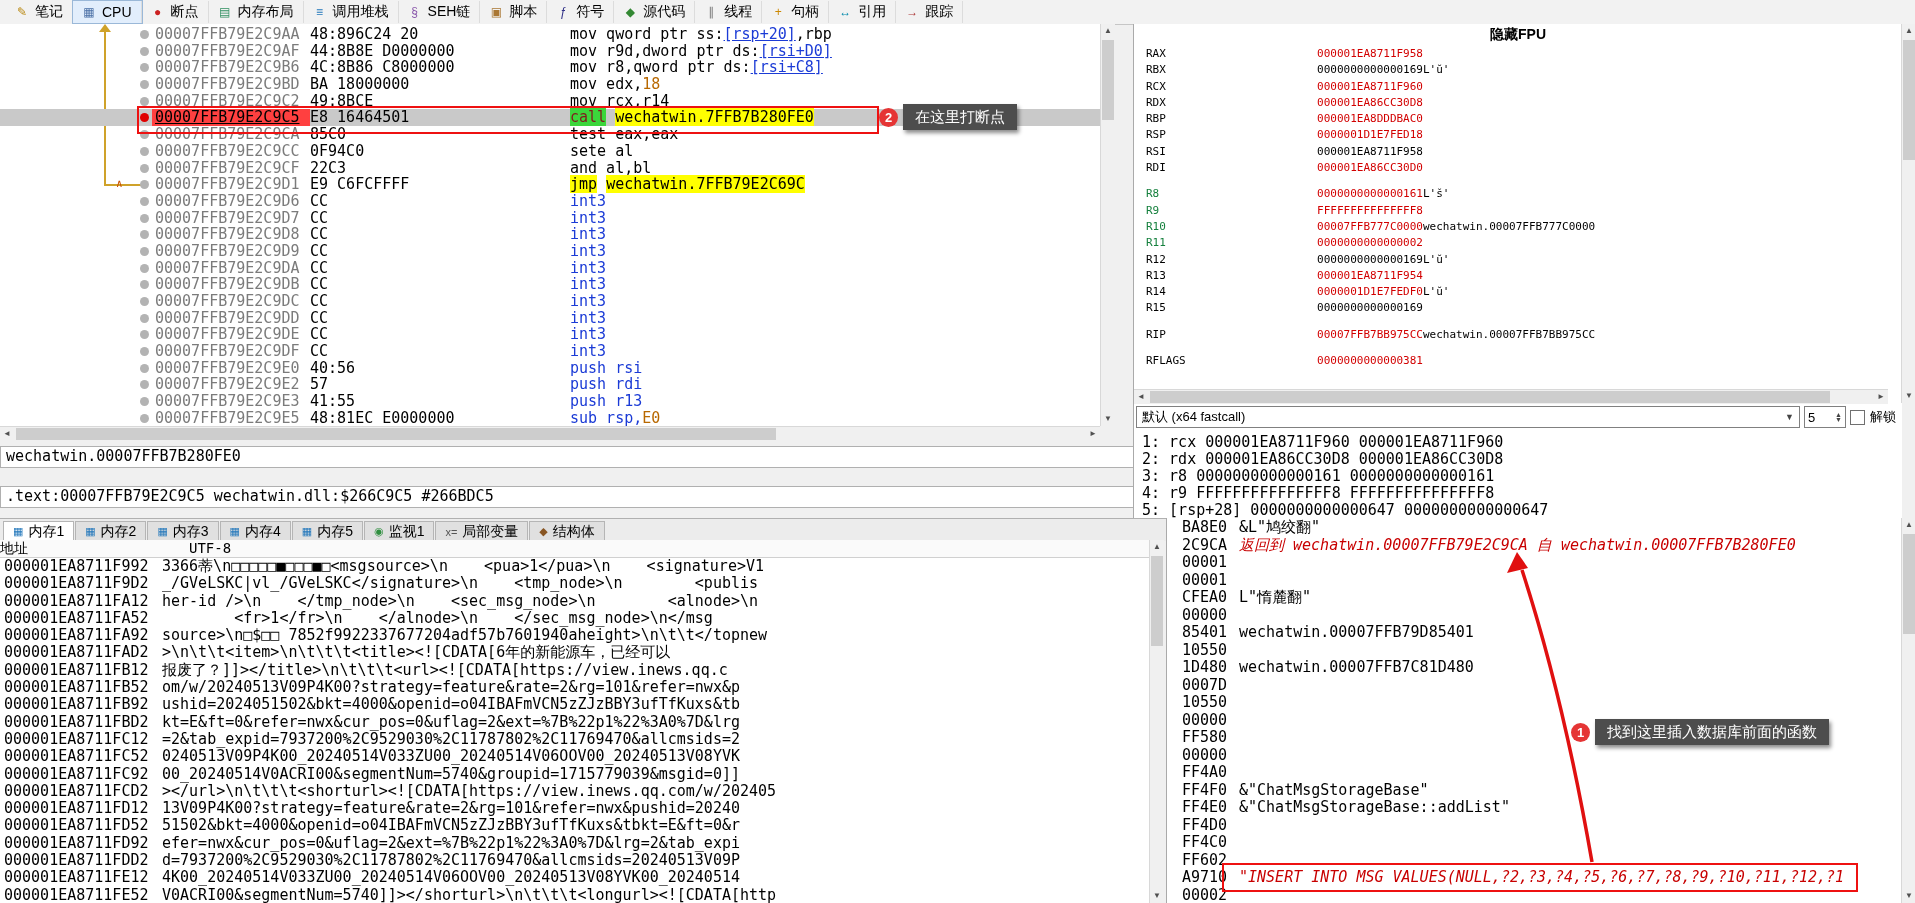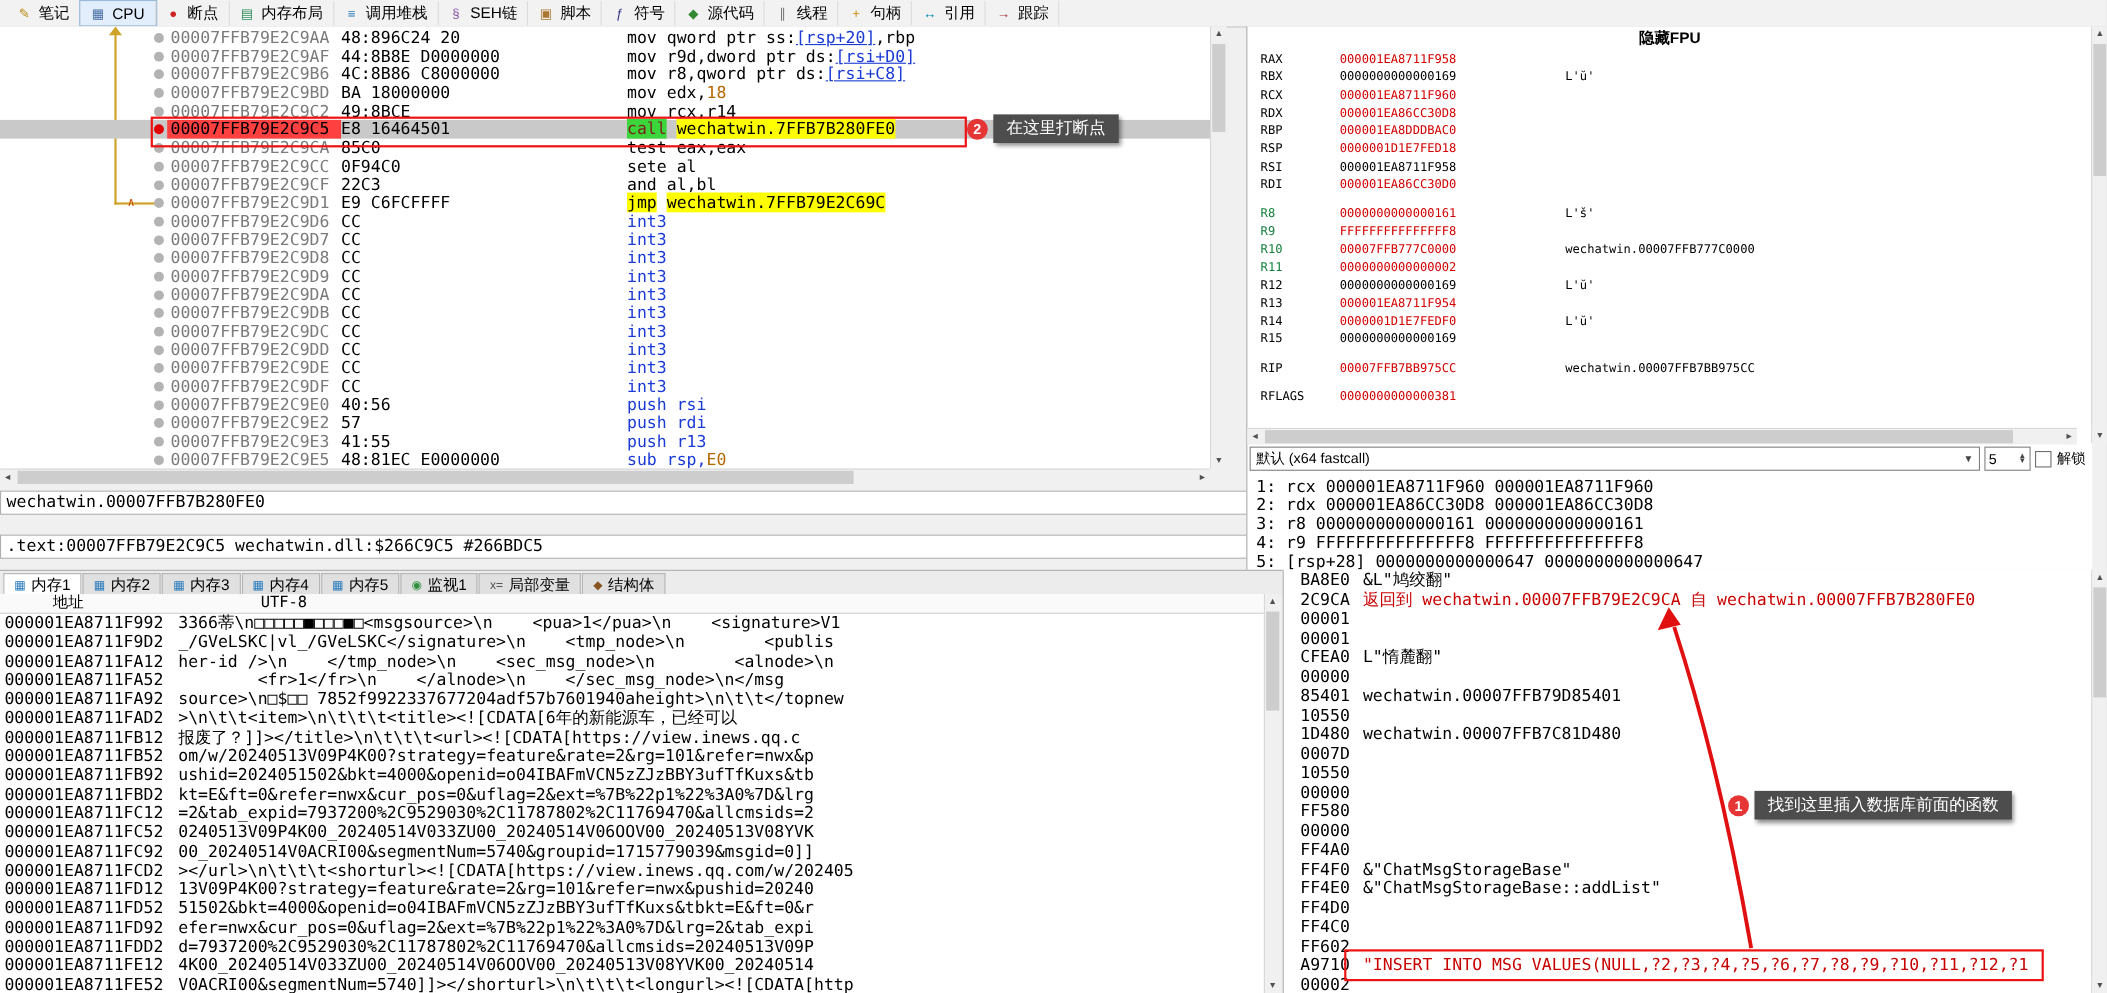--- a/index.html
+++ b/index.html
@@ -21,41 +21,41 @@
   #jline-a{position:absolute;left:99px;top:0;width:0;height:0;border-left:6px solid transparent;
            border-right:6px solid transparent;border-bottom:8px solid #cfa22a;}
   #disasm-rows{position:absolute;left:0;top:2px;right:0;}
   .dz-row{display:flex;height:16.7px;line-height:16.7px;font-size:15px;white-space:pre;}
   .dz-row.sel{background:#c9c9c9;}
   .dz-gut{flex:0 0 152px;position:relative;}
   .dz-dot{position:absolute;left:140px;top:4px;width:9px;height:9px;border-radius:50%;background:#b3b3b3;}
   .dz-dot.red{background:#e00000;}
   .dz-ja{position:absolute;left:116px;top:0;color:#c85000;font-size:11px;}
   .dz-addr{flex:0 0 155px;color:#7b7b7b;padding-left:3px;}
-  .dz-addr.bpaddr{background:#ff4040;color:#000;}
+  .dz-addr.bpaddr{background:#ff4040;color:#000;text-decoration:underline;}
   .dz-bytes{flex:0 0 260px;color:#000;}
   .dz-instr{flex:1;}
   .tk-k{color:#000;}
   .tk-mem{color:#1b3bd6;text-decoration:underline;}
   .tk-num{color:#b86800;}
   .tk-blu{color:#1b3bd6;}
   .tk-cm{background:#3bd63b;color:#7f1d1d;}
   .tk-co{background:#ffff00;color:#000;}
   .tk-jy{background:#ffff00;color:#000;}
 
   
   #registers{position:absolute;left:1133px;top:24px;width:768px;height:494px;background:#fff;
              border-left:1px solid #aaa;overflow:hidden;}
   #reg-title{height:20px;line-height:20px;text-align:center;font-size:14px;font-weight:bold;}
   #reg-rows{position:absolute;top:22px;left:12px;right:6px;font-size:11px;}
   .reg-row{display:flex;height:16.3px;line-height:16.3px;white-space:pre;}
   .reg-name{flex:0 0 72px;}
   .reg-name.u{}
   .reg-name.nred{color:#15803d;}
-  .reg-val{flex:0 0 205px;}
+  .reg-val{flex:0 0 205px;text-align:right;}
   .reg-val.vred{color:#d20000;}
   .reg-note{flex:1;}
   .reg-gap{height:10px;}
   #conv{position:absolute;left:2px;right:2px;top:382px;height:22px;display:flex;gap:4px;align-items:center;font-size:13px;}
   .conv-select{flex:1;height:20px;border:1px solid #808080;background:#fff;display:flex;
                align-items:center;justify-content:space-between;padding:0 5px;}
   .conv-spin{width:34px;height:20px;border:1px solid #808080;background:#fff;display:flex;
              align-items:center;justify-content:space-between;padding:0 3px;}
   .spin-arrows{display:flex;flex-direction:column;font-size:7px;line-height:5px;color:#444;}
   .conv-unlock{display:flex;align-items:center;gap:5px;padding-right:4px;}
@@ -74,34 +74,34 @@
          border-top:1px solid #b0b0b0;display:flex;align-items:flex-end;padding-left:3px;}
   .b-tab{display:flex;align-items:center;gap:5px;height:19px;padding:0 9px;font-size:14px;
          border:1px solid #b5b5b5;border-bottom:none;background:#e0e0e0;margin-right:1px;white-space:nowrap;}
   .b-tab.active{background:#ffffff;}
   .b-ic{font-size:11px;}
 
   
   #dump{position:absolute;left:0;top:540px;width:1149px;height:363px;background:#fff;overflow:hidden;}
   #dump-head{height:17px;border-bottom:1px solid #d0d0d0;background:#fafafa;display:flex;
              font-size:14px;line-height:17px;}
-  .dh-addr{flex:0 0 158px;padding-left:20px;margin-left:28px;}
+  .dh-addr{flex:0 0 158px;padding-left:0;}
   .dh-data{padding-left:31px;}
   .d-row{display:flex;height:17.3px;line-height:17.3px;font-size:15px;white-space:pre;}
   .d-addr{flex:0 0 158px;padding-left:4px;}
   .d-text{flex:1;overflow:hidden;}
 
   
   #stack{position:absolute;left:1166px;top:518px;width:735px;height:385px;background:#fff;
          border-left:1px solid #aaa;overflow:hidden;}
   #stack-rows{position:absolute;left:0;top:1px;right:0;margin-left:12px;}
   .s-row{display:flex;height:17.5px;line-height:17.5px;font-size:15px;white-space:pre;}
   .s-addr{flex:0 0 57px;padding-left:3px;}
   .s-text{flex:1;overflow:hidden;}
-  .s-text.red{color:#c80000;}
+  .s-text.red{color:#c80000;font-style:italic;}
 
   
   .sbar{position:absolute;background:#f0f0f0;}
   .sbar.v{width:14px;border-left:1px solid #d8d8d8;}
   .sbar.h{height:14px;border-top:1px solid #d8d8d8;}
   .sb-btn{position:absolute;width:14px;height:14px;line-height:14px;font-size:8px;color:#505050;
           text-align:center;background:#f0f0f0;}
   .sbar.v .sb-btn.t{top:0;left:0;}
   .sbar.v .sb-btn.b{bottom:0;left:0;}
   .sbar.h .sb-btn.t{left:0;top:0;}

